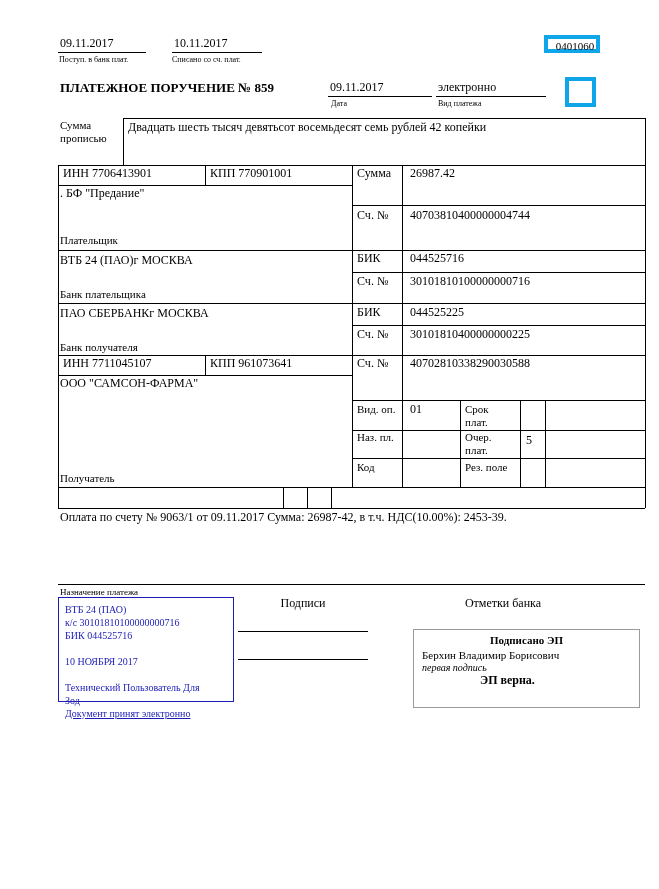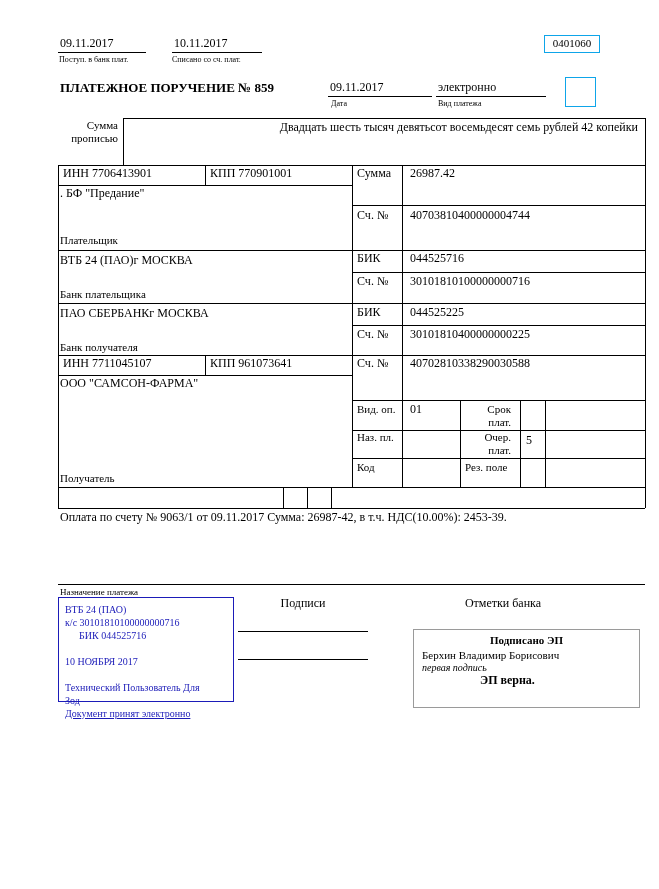--- a/index.html
+++ b/index.html
@@ -5,24 +5,24 @@
   html,body { margin:0; padding:0; background:#e8e8e8; }
   .page {
     position:relative; width:659px; height:889px; margin:0 auto;
     background:#ffffff; color:#000;
     font-family:"Liberation Serif", serif;
     overflow:hidden;
   }
   .t  { position:absolute; font-size:12px; line-height:1.15; white-space:nowrap; }
   .sm { font-size:8px; }
   .lb { font-size:11px; }
-  .wrap { white-space:normal;text-align:right; }
+  .wrap { white-space:normal; }
   .hl { position:absolute; height:0; border-top:1px solid #000; }
   .vl { position:absolute; width:0;  border-left:1px solid #000; }
-  .box { position:absolute; border:1px solid #0ea5e9; box-sizing:border-box; }
+  .box { position:absolute; border:4px solid #0ea5e9; box-sizing:border-box; }
   .title { font-weight:bold; font-size:13px; }
   .stamp {
     position:absolute; border:1px solid var(--stamp-blue,#1b1bb8);
     box-sizing:border-box;
   }
   .stamp .t { color:var(--stamp-blue,#1b1bb8); font-size:10px; }
   .esign { position:absolute; border:1px solid #9a9a9a; box-sizing:border-box; }
   .esign .t { font-size:11px; }
   .center { text-align:center; }
   .b { font-weight:bold; }
@@ -131,21 +131,21 @@
   <div class="t" style="left:60px;top:587px;font-size:9px">Назначение платежа</div>
 
   <div class="t center" style="left:238px;top:597px;width:130px">Подписи</div>
   <div class="t center" style="left:413px;top:597px;width:180px">Отметки банка</div>
   <div class="hl" style="left:238px;top:631px;width:130px"></div>
   <div class="hl" style="left:238px;top:659px;width:130px"></div>
 
   <div class="stamp" style="left:58px;top:597px;width:176px;height:105px">
     <div class="t" style="left:6px;top:6px">ВТБ 24 (ПАО)</div>
     <div class="t" style="left:6px;top:19px">к/с 30101810100000000716</div>
-    <div class="t" style="left:20px;top:32px">БИК 044525716</div>
+    <div class="t" style="left:6px;top:32px">БИК 044525716</div>
     <div class="t" style="left:6px;top:58px">10 НОЯБРЯ 2017</div>
     <div class="t" style="left:6px;top:84px">Технический Пользователь Для</div>
     <div class="t" style="left:6px;top:97px">Зод</div>
     <div class="t u" style="left:6px;top:110px">Документ принят электронно</div>
   </div>
 
   <div class="esign" style="left:413px;top:629px;width:227px;height:79px">
     <div class="t b center" style="left:0;top:4px;width:225px">Подписано ЭП</div>
     <div class="t" style="left:8px;top:19px">Берхин Владимир Борисович</div>
     <div class="t i" style="left:8px;top:32px;font-size:10px">первая подпись</div>

